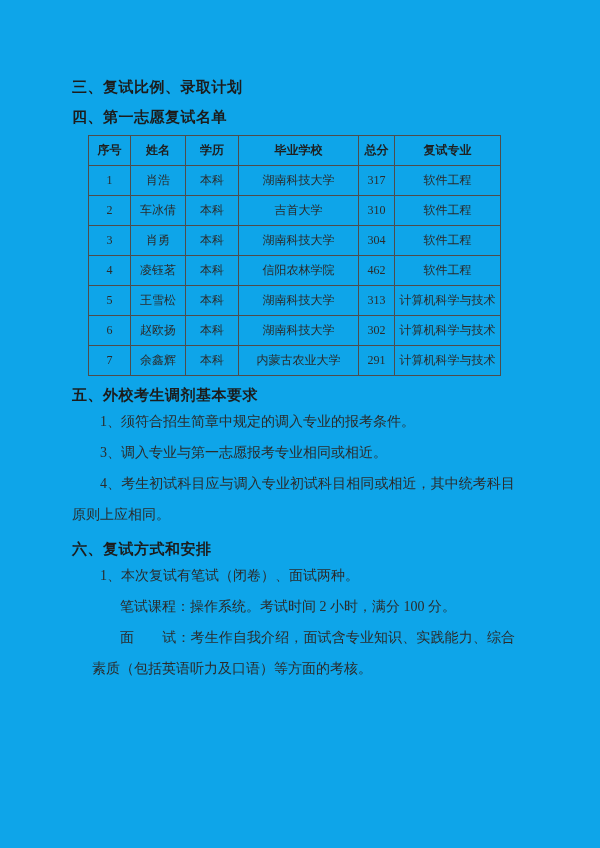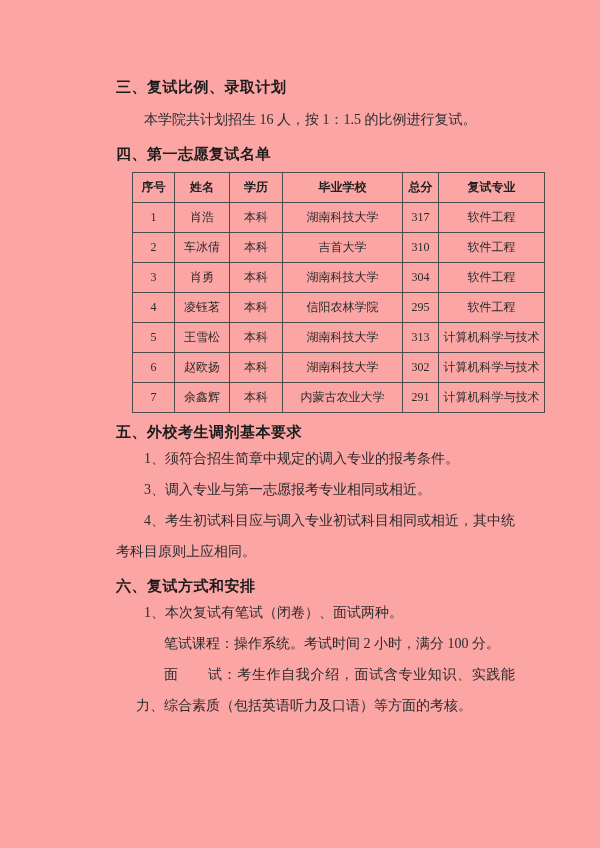--- a/index.html
+++ b/index.html
@@ -7,22 +7,22 @@
   body {
     width: 600px;
     height: 848px;
     font-family: "Liberation Serif", "DejaVu Serif", serif;
     color: #262626;
     overflow: hidden;
   }
   .page {
     width: 600px;
     height: 848px;
-    background: #fca5a5;
-    padding: 76px 85px 0 116px;
+    background: #0ea5e9;
+    padding: 76px 85px 0 72px;
   }
   h2.sec-heading {
     font-size: 15px;
     font-weight: bold;
     color: #1c1c1c;
     line-height: 22px;
     letter-spacing: 0.5px;
   }
   p.para {
     font-size: 14px;
@@ -63,21 +63,20 @@
   }
   table.roster th { font-weight: bold; color: #1f1f1f; }
 </style>
 </head>
 <body>
 
 <div class="page">
 
   <h2 class="sec-heading">三、复试比例、录取计划</h2>
 
-  <p class="para first-body">本学院共计划招生 16 人，按 1：1.5 的比例进行复试。</p>
 
   <h2 class="sec-heading mt10">四、第一志愿复试名单</h2>
 
   <table class="roster">
     <colgroup>
       <col style="width:42px">
       <col style="width:55px">
       <col style="width:53px">
       <col style="width:120px">
       <col style="width:36px">
@@ -116,21 +115,21 @@
           <td>本科</td>
           <td>湖南科技大学</td>
           <td>304</td>
           <td>软件工程</td>
         </tr>
         <tr>
           <td>4</td>
           <td>凌钰茗</td>
           <td>本科</td>
           <td>信阳农林学院</td>
-          <td>295</td>
+          <td>462</td>
           <td>软件工程</td>
         </tr>
         <tr>
           <td>5</td>
           <td>王雪松</td>
           <td>本科</td>
           <td>湖南科技大学</td>
           <td>313</td>
           <td>计算机科学与技术</td>
         </tr>

